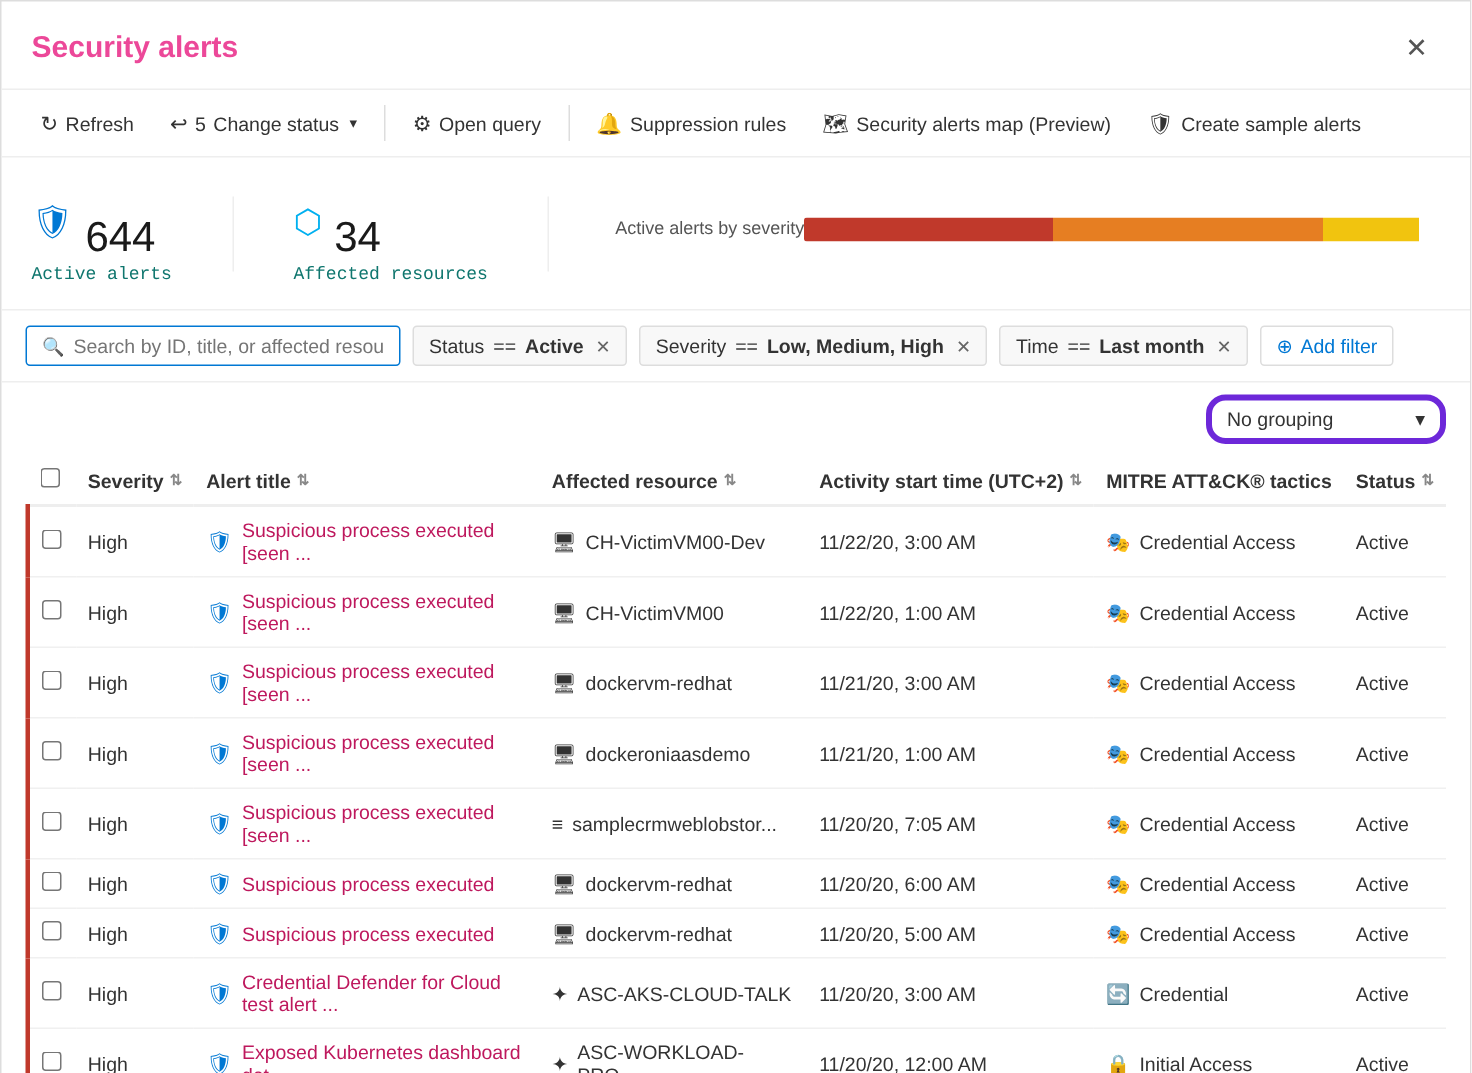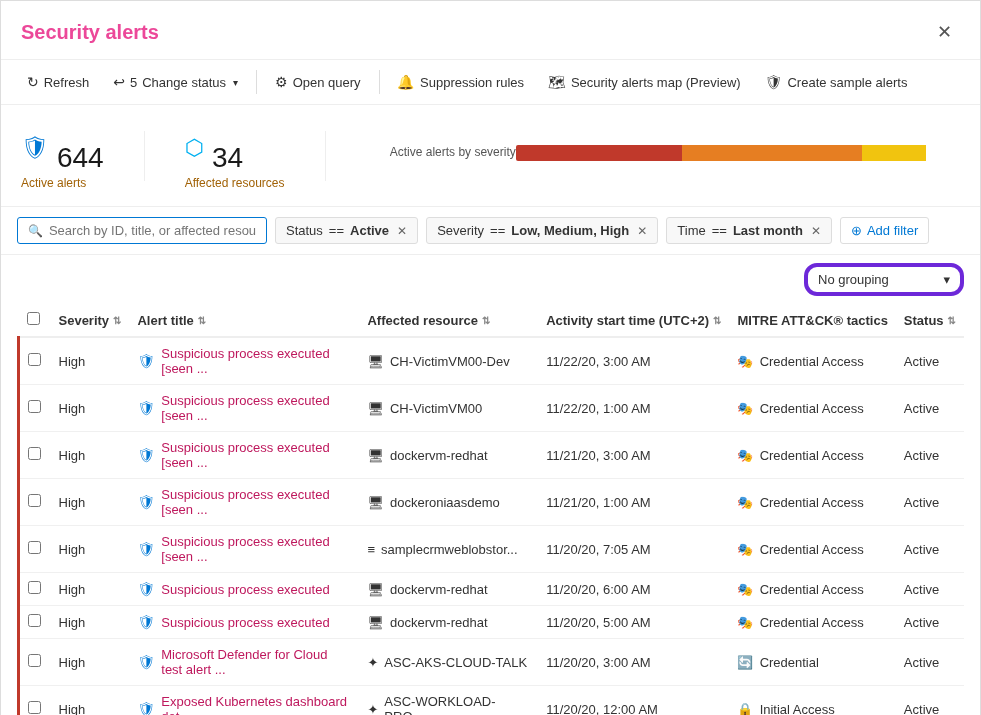--- a/index.html
+++ b/index.html
@@ -15,21 +15,21 @@
     .toolbar-btn { display: flex; align-items: center; gap: 5px; padding: 6px 10px; border: none; background: none; cursor: pointer; font-size: 13px; color: #333; border-radius: 3px; white-space: nowrap; }
     .toolbar-divider { width: 1px; height: 24px; background: #ddd; margin: 0 4px; }
     .toolbar-icon { font-size: 14px; }
     .change-status-arrow { font-size: 10px; margin-left: 2px; }
     
     .summary-bar { display: flex; align-items: center; padding: 16px 20px; border-bottom: 1px solid #eee; gap: 40px; }
     .summary-stat { display: flex; flex-direction: column; }
     .stat-main { display: flex; align-items: center; gap: 8px; }
     .stat-icon { font-size: 22px; }
     .stat-number { font-size: 28px; font-weight: 300; color: #1a1a1a; margin-top: 21px; }
-    .stat-label { font-size: 12px; color: #a16207; margin-top: 2px; }
+    .stat-label { font-size: 12px; color: #0f766e; margin-top: 2px; font-family: Liberation Mono, monospace; }
     .stat-divider { width: 1px; height: 50px; background: #eee; }
     
     .chart-area { flex: 1; display: flex; flex-direction: row; justify-content: center; }
     .chart-title { font-size: 12px; color: #555; margin-bottom: 8px; }
     .severity-bar { display: flex; height: 16px; width: 420px; border-radius: 2px; overflow: hidden; }
     .bar-high { background: #c0392b; flex: 0 0 166px; }
     .bar-medium { background: #e67e22; flex: 0 0 180px; }
     .bar-low { background: #f1c40f; flex: 0 0 64px; }
     .chart-legend { display: flex; gap: 16px; margin-top: 6px; font-size: 12px; }
     .legend-item { display: flex; align-items: center; gap: 4px; }
@@ -468,21 +468,21 @@
         <input type="checkbox" style="">
       </td>
       <td>
         <div class="severity-cell">
           <span>High</span>
         </div>
       </td>
       <td>
         <div class="alert-cell">
           <span class="alert-icon">🛡</span>
-          <a class="alert-text" href="#">Microsoft Defender for Cloud test alert ...</a>
+          <a class="alert-text" href="#">Credential Defender for Cloud test alert ...</a>
         </div>
       </td>
       <td>
         <div class="resource-cell">
           <span class="resource-icon">✦</span>
           <span>ASC-AKS-CLOUD-TALK</span>
         </div>
       </td>
       <td>
         <span>11/20/20, 3:00 AM</span>

